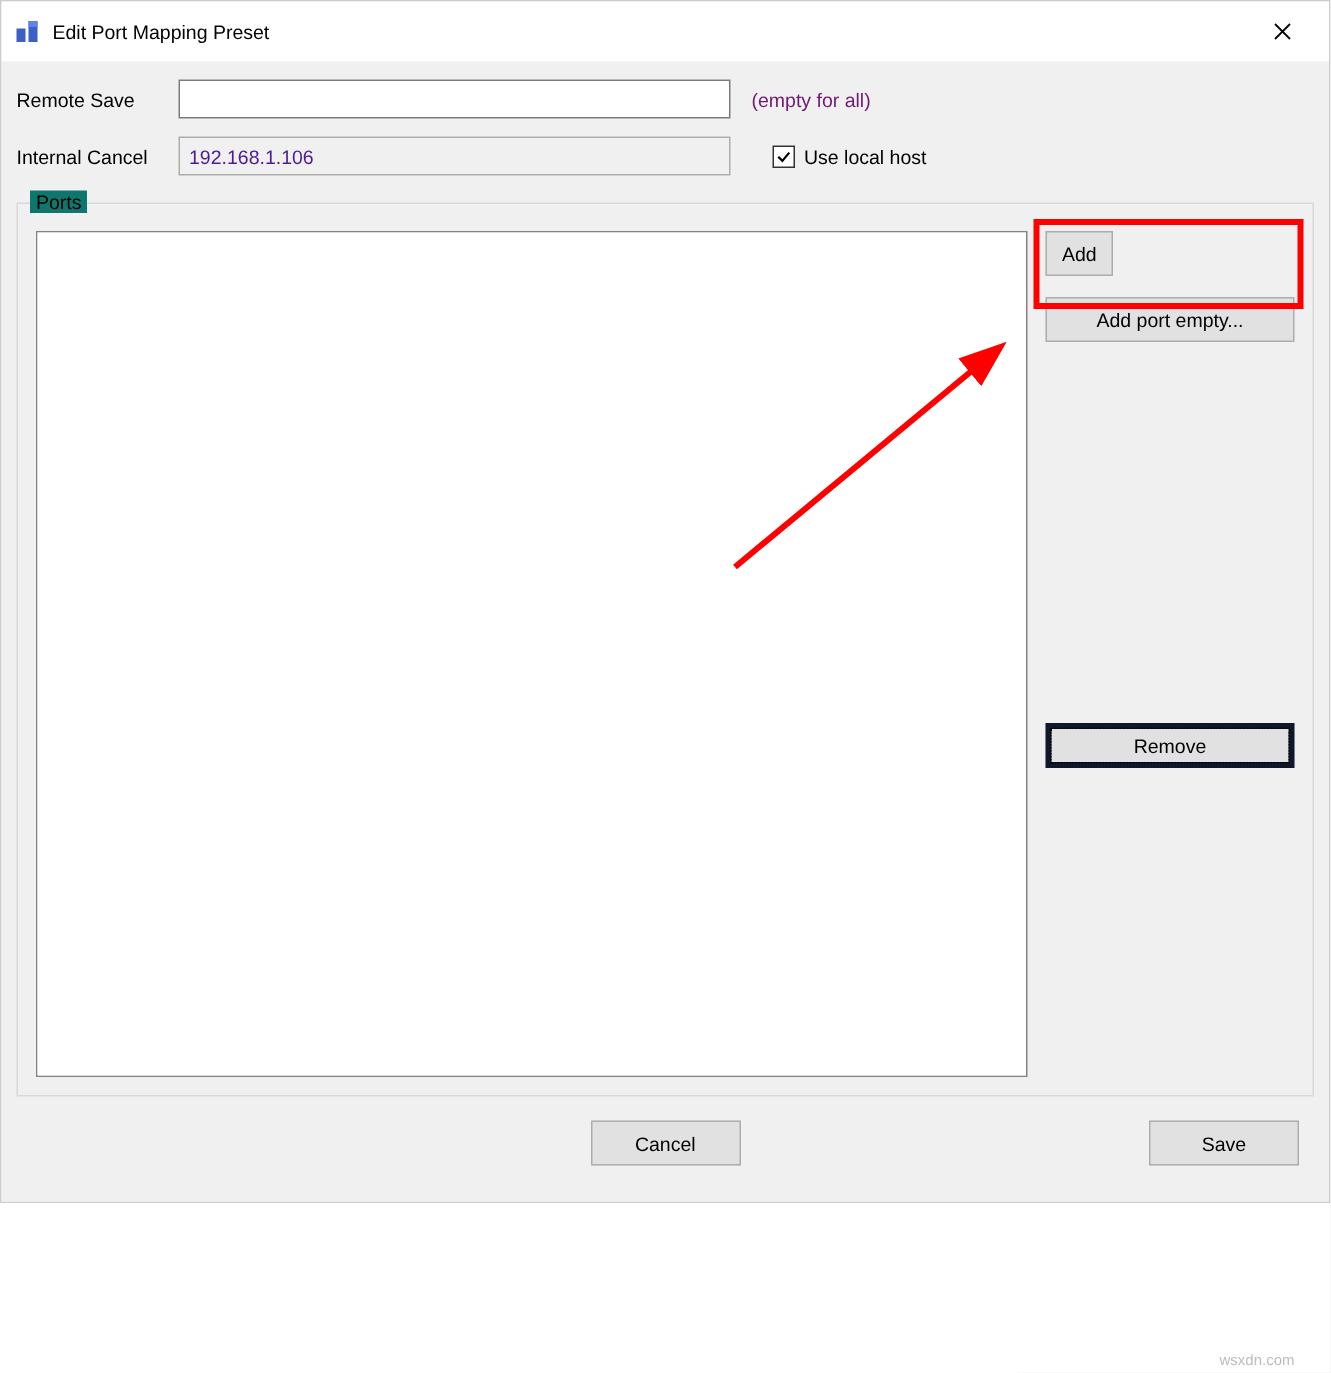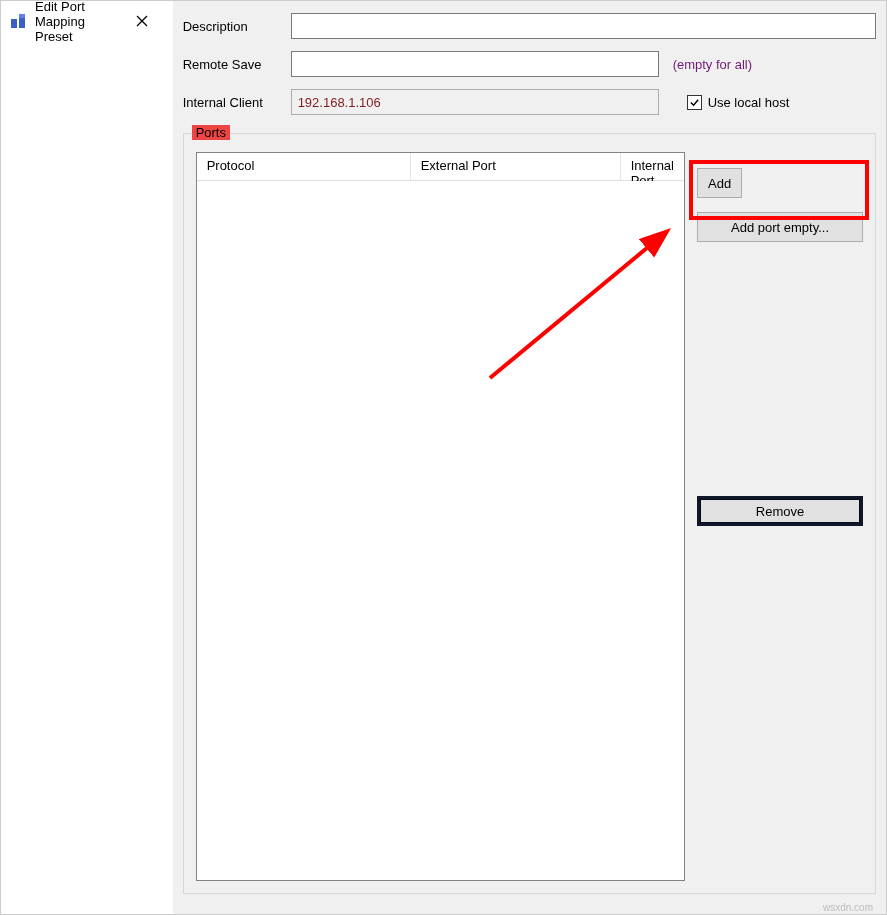--- a/index.html
+++ b/index.html
@@ -10,25 +10,25 @@
     body {
       margin: 0;
       padding: 0;
       background: #ffffff;
       width: 887px;
       height: 915px;
       position: relative;
     }
     .window {
       width: 887px;
-      height: 915px;
+      height: 802px;
       background: #ffffff;
       border: 1px solid #cccccc;
       display: flex;
-      flex-direction: row;
+      flex-direction: column;
       justify-content: space-between;
     }
     .titlebar {
       height: 40px;
       display: flex;
       align-items: center;
       padding: 0 8px 0 8px;
       background: #ffffff;
     }
     .titlebar-icon {
@@ -80,21 +80,21 @@
     }
     .desc-input {
       flex: 1;
     }
     .host-input {
       width: 368px;
     }
     .internal-input {
       width: 368px;
       background: #f0f0f0;
-      color: #7f1d1d;
+      color: #4c1d95;
       border: 1px solid #adadad;
     }
     .hint-text {
       margin-left: 14px;
       color: #701a75;
     }
     .check-wrap {
       display: flex;
       align-items: center;
       margin-left: 28px;
@@ -120,21 +120,21 @@
       margin-top: 6px;
       margin-bottom: 10px;
       position: relative;
       padding: 18px 12px 12px 12px;
       display: flex;
     }
     .groupbox-label {
       position: absolute;
       top: -9px;
       left: 8px;
-      background: #ef4444;
+      background: #0f766e;
       padding: 0 4px;
       color: #000000;
     }
     .table-wrap {
       flex: 1;
       border: 1px solid #828282;
       background: #ffffff;
       display: flex;
       flex-direction: column;
     }
@@ -156,21 +156,20 @@
     .th-int { flex: 1; }
     .table-body {
       flex: 1;
       background: #ffffff;
     }
     .side-buttons {
       width: 178px;
       padding-left: 12px;
       display: flex;
       flex-direction: column;
-      margin-top: 16px;
     }
     .btn {
       height: 30px;
       background: #e1e1e1;
       border: 1px solid #adadad;
       color: #000000;
       cursor: pointer;
       padding: 0 10px;
       text-align: center;
       display: flex;
@@ -216,21 +215,21 @@
     .footer .btn {
       width: 100px;
     }
     .btn-save {
       position: absolute;
       right: 10px;
       width: 100px;
     }
     .watermark {
       position: absolute;
-      right: 14px;
+      right: 24px;
       bottom: 2px;
       font-size: 10px;
       color: #bdbdbd;
     }
   </style>
 </head>
 <body>
 
 <div class="window">
   <div class="titlebar">
@@ -245,72 +244,71 @@
     <div class="close-btn">
       <svg viewBox="0 0 12 12">
         <line x1="1" y1="1" x2="11" y2="11" stroke="#000" stroke-width="1.2"></line>
         <line x1="11" y1="1" x2="1" y2="11" stroke="#000" stroke-width="1.2"></line>
       </svg>
     </div>
   </div>
 
   <div class="content">
 
-    <div class="form-row">
-      <div class="form-label">Description</div>
-      <input class="text-input desc-input" type="text" value="" style="">
-    </div>
 
     <div class="form-row">
       <div class="form-label">Remote Save</div>
       <input class="text-input host-input" type="text" value="" style="">
       <div class="hint-text">(empty for all)</div>
     </div>
 
     <div class="form-row">
-      <div class="form-label">Internal Client</div>
+      <div class="form-label">Internal Cancel</div>
       <input class="text-input internal-input" type="text" disabled="" value="192.168.1.106" style="">
       <div class="check-wrap">
         <div class="checkbox">
           <svg viewBox="0 0 12 12">
             <polyline points="2,6 5,9 10,3" fill="none" stroke="#000" stroke-width="1.6"></polyline>
           </svg>
         </div>
         <div>Use local host</div>
       </div>
     </div>
 
     <div class="groupbox">
       <div class="groupbox-label">Ports</div>
 
       <div class="table-wrap">
-        <div class="table-header">
-          <div class="th th-proto">Protocol</div>
-          <div class="th th-ext">External Port</div>
-          <div class="th th-int">Internal Port</div>
-        </div>
         <div class="table-body"></div>
       </div>
 
       <div class="side-buttons">
         <div style="position:relative;">
           <button class="btn btn-add">
             <span>Add</span>
           </button>
           <div class="highlight-box"></div>
         </div>
         <button class="btn btn-addrange">
           <span>Add port empty...</span>
         </button>
         <button class="btn btn-remove">
           <span>Remove</span>
         </button>
       </div>
     </div>
 
+    <div class="footer">
+      <button class="btn">
+        <span>Cancel</span>
+      </button>
+      <button class="btn btn-save">
+        <span>Save</span>
+      </button>
+    </div>
 
   </div>
 
   <svg class="arrow-svg" viewBox="0 0 220 170">
     <defs>
       <marker id="arrowhead" markerWidth="8" markerHeight="8" refX="6" refY="3" orient="auto">
         <polygon points="0 0, 8 3, 0 6" fill="#ff0000"></polygon>
       </marker>
     </defs>
     <line x1="20" y1="160" x2="195" y2="15" stroke="#ff0000" stroke-width="4" marker-end="url(#arrowhead)"></line>

